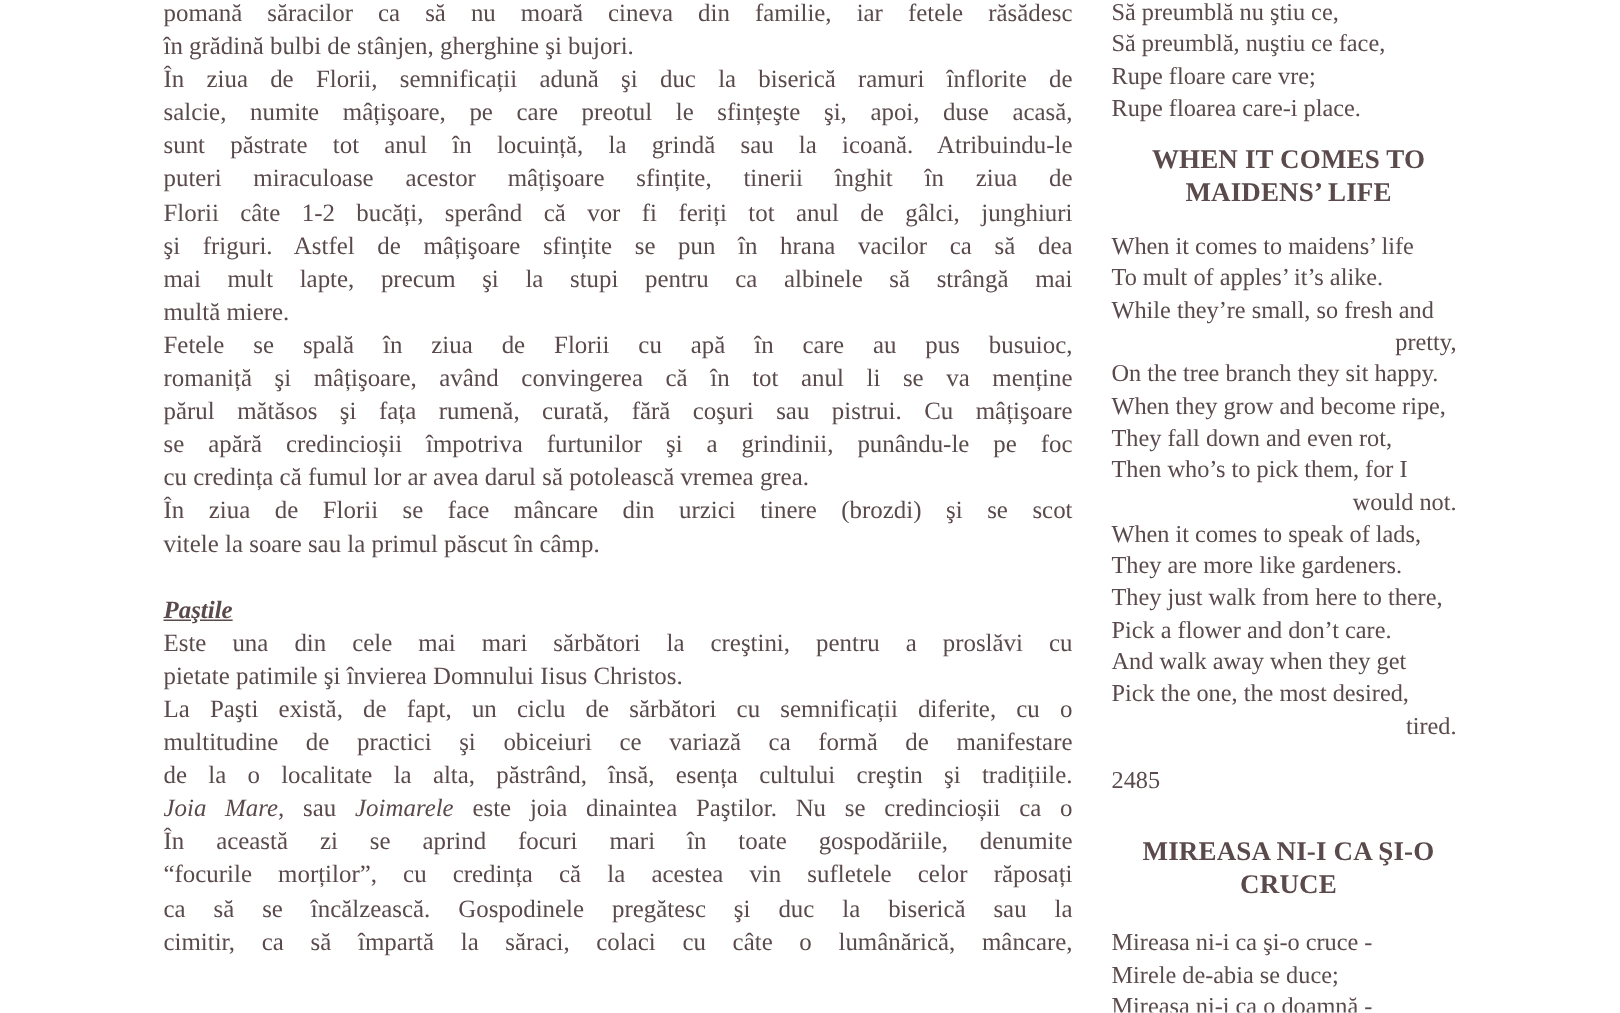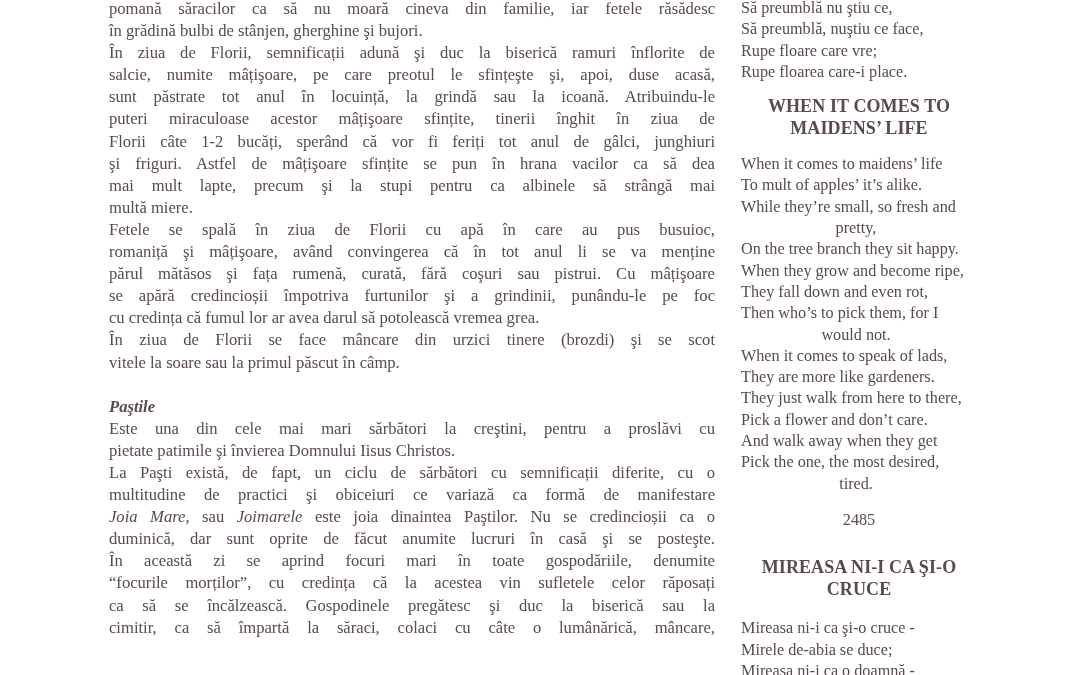--- a/index.html
+++ b/index.html
@@ -40,52 +40,53 @@
     text-align-last: left;
   }
   .left-col .gap {
     height: 22.1px;
   }
   .left-col .heading {
     font-weight: bold;
     font-style: italic;
     display: block;
     height: 22.1px;
+    text-decoration: underline;
   }
   .left-col em { font-style: italic; }
 
   .right-col {
     position: absolute;
     left: 741px;
     top: -2px;
     width: 248px;
     font-size: 16.2px;
     line-height: 21.3px;
   }
   .right-col .vline {
     display: block;
     white-space: nowrap;
     height: 21.3px;
   }
   .right-col .vline.indent {
-    text-align: center;
+    text-align: right;
     padding-right: 18px;
   }
   .right-col .title {
     display: block;
     text-align: center;
     font-weight: bold;
     font-size: 18px;
     line-height: 21.5px;
     letter-spacing: 0.1px;
     padding-right: 12px;
   }
   .right-col .pagenum {
     display: block;
-    text-align: center;
+    text-align: left;
     padding-right: 12px;
   }
   .spacer-sm { height: 13px; }
   .spacer-md { height: 15px; }
   .spacer-lg { height: 18px; }
   .spacer-xl { height: 26px; }
 </style>
 </head>
 <body>
 
@@ -119,24 +120,24 @@
     </div>
     <div class="gap"></div>
     <span class="heading">Paştile</span>
     <div>
       <span class="line">Este una din cele mai mari sărbători la creştini, pentru a proslăvi cu</span>
       <span class="line last">pietate patimile şi învierea Domnului Iisus Christos.</span>
     </div>
     <div>
       <span class="line">La Paşti există, de fapt, un ciclu de sărbători cu semnificații diferite, cu o</span>
       <span class="line">multitudine de practici şi obiceiuri ce variază ca formă de manifestare</span>
+      <span class="line">de la o localitate la alta, păstrând, însă, esența cultului creştin şi tradițiile.</span>
     </div>
     <div>
       <span class="line"><em>Joia Mare,</em><span> sau </span><em>Joimarele</em><span>  este joia dinaintea Paştilor. Nu se credincioșii ca o</span></span>
-      <span class="line">duminică, dar sunt oprite de făcut anumite lucruri în casă şi se posteşte.</span>
       <span class="line">În această zi se aprind focuri mari în toate gospodăriile, denumite</span>
       <span class="line">“focurile morților”, cu credința că la acestea vin sufletele celor răposați</span>
       <span class="line">ca să se încălzească. Gospodinele pregătesc şi duc la biserică sau la</span>
       <span class="line">cimitir, ca să împartă la săraci, colaci cu câte o lumânărică, mâncare,</span>
     </div>
   </div>
 
   <div class="right-col">
     <div>
       <span class="vline">Să preumblă nu ştiu ce,</span>

